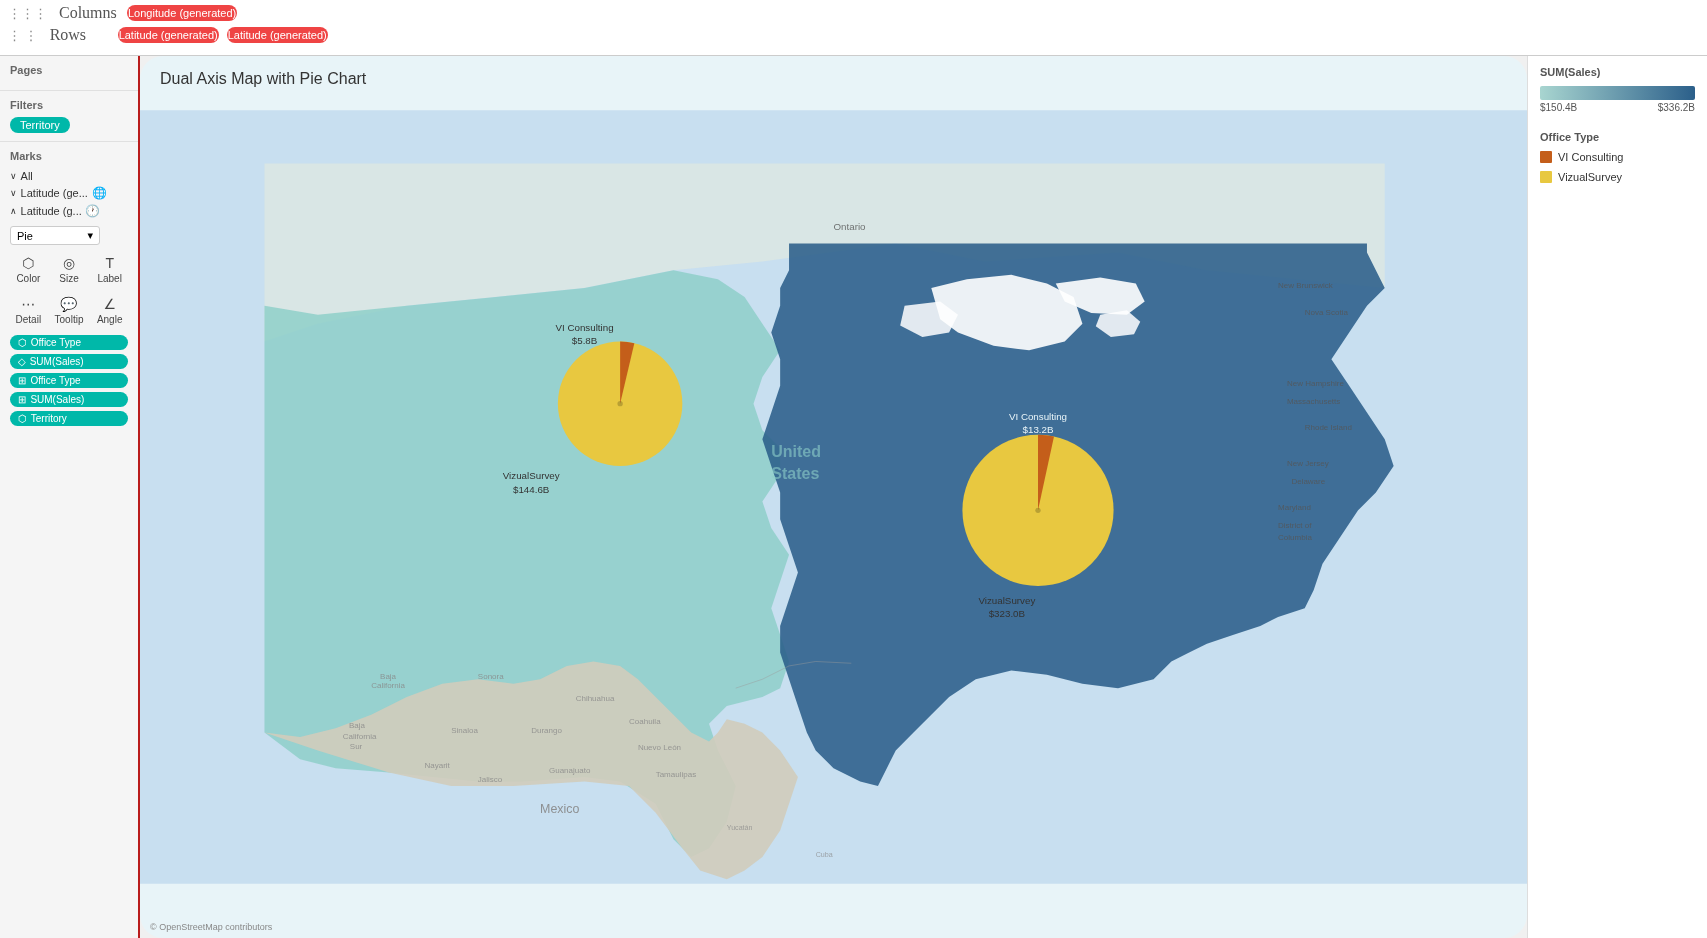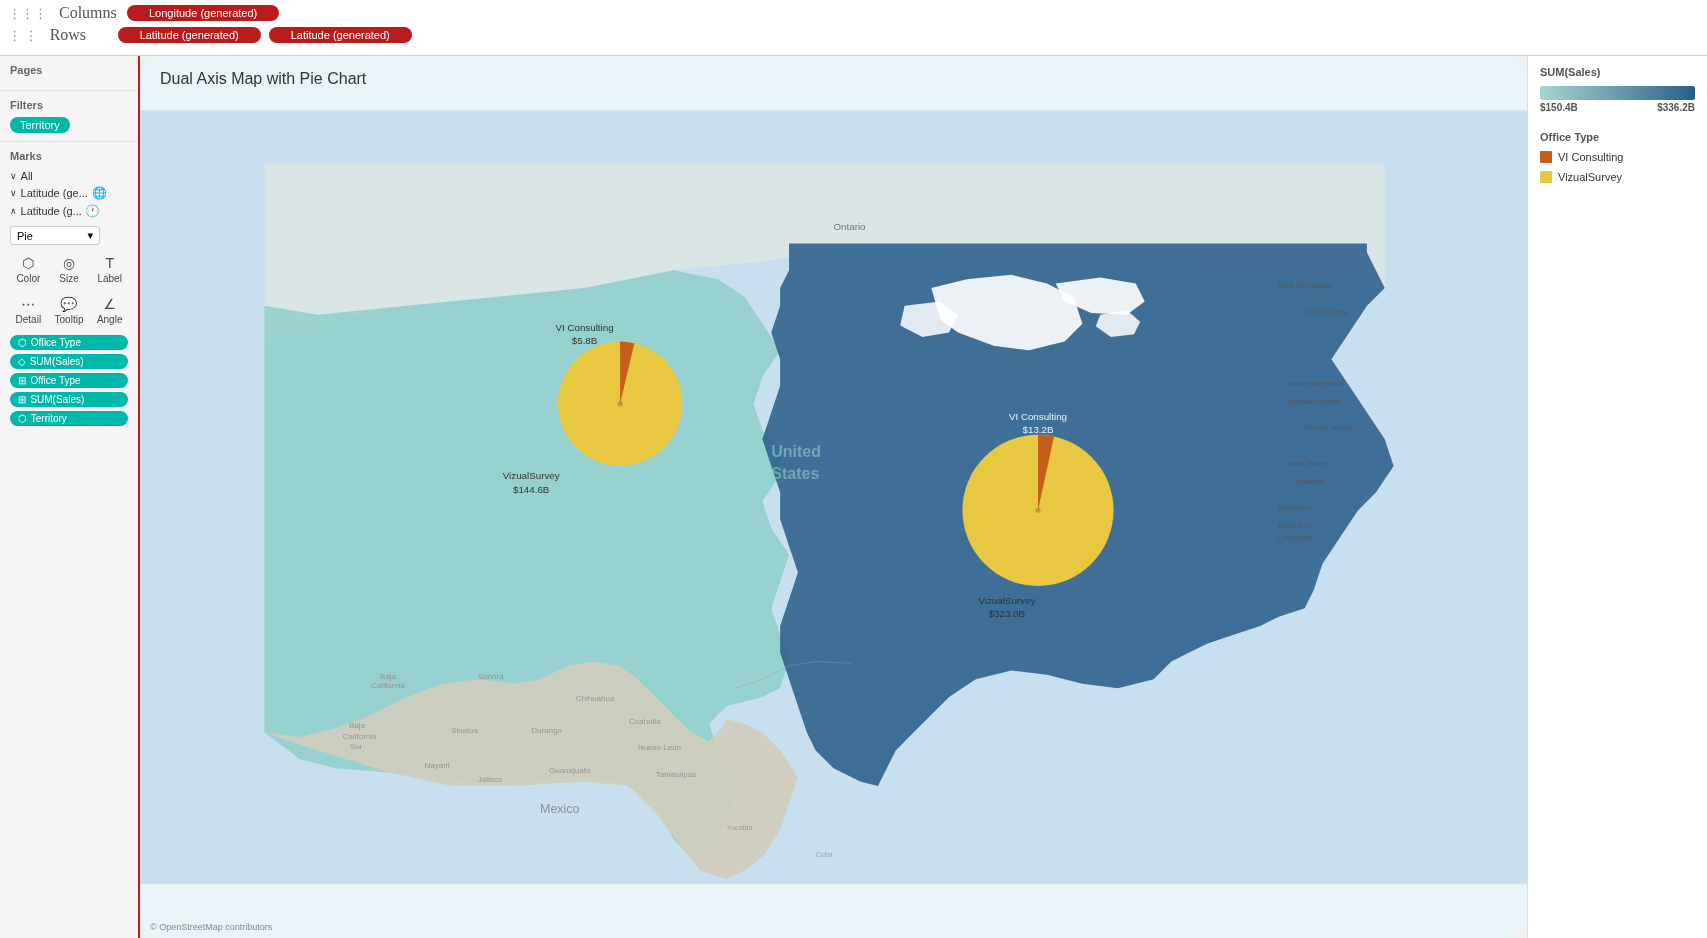--- a/index.html
+++ b/index.html
@@ -2,21 +2,21 @@
 <html><head>
   <meta charset="utf-8">
   <style>
     * { box-sizing: border-box; margin: 0; padding: 0; }
     body { font-family: 'Segoe UI', Arial, sans-serif; font-size: 12px; background: #f0f0f0; display: flex; flex-direction: column; height: 938px; width: 1707px; overflow: hidden; }
 
     
     .toolbar { background: #fff; border-bottom: 1px solid #ccc; padding: 4px 8px; display: flex; flex-direction: column; gap: 4px; min-height: 56px; }
     .toolbar-row { display: flex; align-items: center; gap: 8px; }
     .toolbar-label { color: #555; font-size: 16px; min-width: 60px; font-family: Liberation Serif, serif; }
-    .pill { background: #b91c1c; color: #fff; border-radius: 12px; padding: 2px 22px; font-size: 11px; font-weight: 500; }
+    .pill { background: #ef4444; color: #fff; border-radius: 12px; padding: 2px 1px; font-size: 11px; font-weight: 500; }
     .drag-icon { color: #888; font-size: 13px; margin-right: 4px; }
 
     
     .main { display: flex; flex: 1; overflow: hidden; }
 
     
     .sidebar { width: 140px; background: #f5f5f5; border-right: 2px solid #b91c1c; display: flex; flex-direction: column; padding: 0; }
     .sidebar-section { padding: 8px 10px; border-bottom: 1px solid #e0e0e0; }
     .sidebar-section-title { font-size: 11px; color: #666; font-weight: 600; margin-bottom: 6px; }
     .filter-pill { background: #00b8a9; color: #fff; border-radius: 10px; padding: 2px 10px; font-size: 11px; display: inline-block; }
@@ -47,21 +47,21 @@
     .map-svg { position: absolute; top: 0; left: 0; width: 100%; height: 100%; }
 
     
     .attribution { position: absolute; bottom: 6px; left: 10px; font-size: 9px; color: #888; }
 
     
     .legend { width: 180px; background: #fff; border-left: 1px solid #ddd; padding: 10px 12px; display: flex; flex-direction: column; gap: 8px; }
     .legend-title { font-size: 11px; color: #555; font-weight: 600; }
     .legend-gradient { display: flex; flex-direction: column; gap: 2px; margin-bottom: 4px; }
     .gradient-bar { height: 14px; background: linear-gradient(to right, #a8d5d0, #2b5f8a); border-radius: 2px; }
-    .gradient-labels { display: flex; justify-content: space-between; font-size: 10px; color: #555; font-weight: bold; }
+    .gradient-labels { display: flex; justify-content: space-between; font-size: 10px; color: #555; }
     .legend-section-title { font-size: 11px; color: #555; font-weight: 600; margin-top: 6px; }
     .legend-item { display: flex; align-items: center; gap: 6px; font-size: 11px; color: #333; }
     .legend-color-box { width: 12px; height: 12px; border-radius: 1px; flex-shrink: 0; }
   </style>
 </head>
 <body>
 
 <div class="toolbar">
   <div class="toolbar-row">
     <span class="drag-icon">⋮⋮⋮</span>

